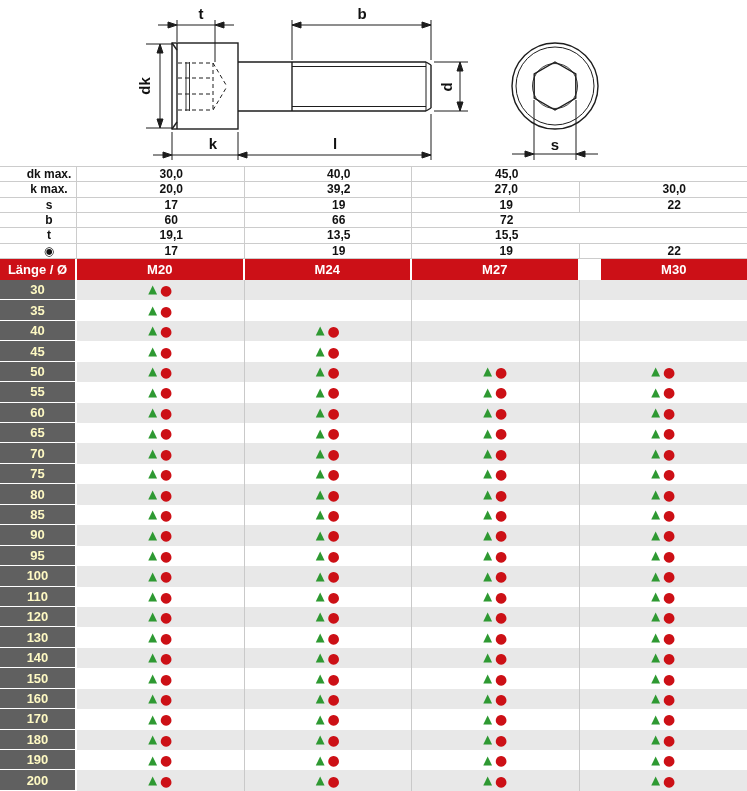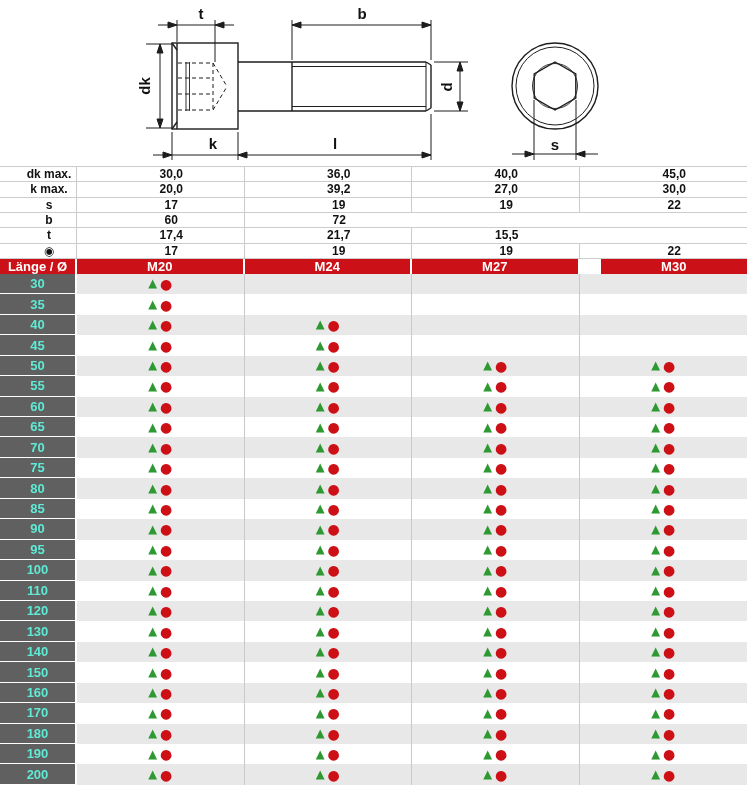--- a/index.html
+++ b/index.html
@@ -7,26 +7,26 @@
   .page{width:747px;height:791px;background:#fff;overflow:hidden;}
   .drawing{width:747px;height:166px;}
   svg text{font-family:"Liberation Sans","DejaVu Sans",sans-serif;font-weight:bold;font-size:15px;fill:#111;}
   
   .spec{border-top:1px solid #ccc;}
   .srow{display:grid;grid-template-columns:77px 1fr 1fr 1fr 1fr;height:15.33px;box-sizing:border-box;border-bottom:1px solid #ccc;background:#fff;}
   .srow .cell{display:flex;align-items:center;justify-content:center;border-right:1px solid #ccc;box-sizing:border-box;font-size:12px;font-weight:700;color:#111;line-height:1;padding-left:22px;}
   .srow .cell:last-child{border-right:none;}
   .keyicon{font-family:"DejaVu Sans",sans-serif;font-size:12px;}
   
-  .hdr{display:grid;grid-template-columns:77px 1fr 1fr 1fr 1fr;height:15px;box-sizing:border-box;text-align:center;}
+  .hdr{display:grid;grid-template-columns:77px 1fr 1fr 1fr 1fr;height:21px;box-sizing:border-box;text-align:center;}
   .hdr .hcell{background:#cc1017;color:#fff;font-size:13px;font-weight:700;display:flex;align-items:center;justify-content:center;border-right:2px solid #fff;box-sizing:border-box;line-height:1;}
   .hdr .hcell:last-child{border-right:none;margin-left:21px;}
   
   .arow{display:grid;grid-template-columns:77px 1fr 1fr 1fr 1fr;height:20.44px;box-sizing:border-box;}
-  .arow .len{background:#606060;color:#5eead4;font-size:13px;font-weight:700;display:flex;align-items:center;justify-content:center;border-right:2px solid #fff;border-bottom:1px solid #fff;box-sizing:border-box;line-height:1;}
+  .arow .len{background:#606060;color:#fef9c3;font-size:13px;font-weight:700;display:flex;align-items:center;justify-content:center;border-right:2px solid #fff;border-bottom:1px solid #fff;box-sizing:border-box;line-height:1;}
   .arow .acell{display:flex;align-items:center;justify-content:center;border-right:1px solid #c9c9c9;box-sizing:border-box;}
   .arow .acell:last-child{border-right:none;}
   .arow.alt .acell{background:#e8e8e8;}
   .tri{color:#2e9932;font-size:11.5px;line-height:1;font-family:"DejaVu Sans",sans-serif;}
   .dot{color:#cc1016;font-size:14px;line-height:1;margin-left:3px;font-family:"DejaVu Sans",sans-serif;}
 </style>
 </head>
 <body>
 
 <div class="page">
@@ -127,47 +127,47 @@
       <text x="335" y="149" text-anchor="middle">l</text>
       <text x="452" y="87" text-anchor="middle" transform="rotate(-90 452 87)">d</text>
       <text x="555" y="150" text-anchor="middle">s</text>
     </svg>
   </div>
 
   <div class="spec" id="spec">
       <div class="srow">
         <div class="cell">dk max.</div>
         <div class="cell val">30,0</div>
-        <div class="cell val">36,0</div>
         <div class="cell val">40,0</div>
         <div class="cell val">45,0</div>
       </div>
       <div class="srow">
         <div class="cell">k max.</div>
         <div class="cell val">20,0</div>
         <div class="cell val">39,2</div>
         <div class="cell val">27,0</div>
         <div class="cell val">30,0</div>
       </div>
       <div class="srow">
         <div class="cell">s</div>
         <div class="cell val">17</div>
         <div class="cell val">19</div>
         <div class="cell val">19</div>
         <div class="cell val">22</div>
       </div>
       <div class="srow">
         <div class="cell">b</div>
         <div class="cell val">60</div>
+        <div class="cell val">66</div>
         <div class="cell val">72</div>
       </div>
       <div class="srow">
         <div class="cell">t</div>
-        <div class="cell val">17,4</div>
-        <div class="cell val">21,7</div>
+        <div class="cell val">19,1</div>
+        <div class="cell val">13,5</div>
         <div class="cell val">15,5</div>
       </div>
       <div class="srow">
         <div class="cell keyicon">◉</div>
         <div class="cell val">17</div>
         <div class="cell val">19</div>
         <div class="cell val">19</div>
         <div class="cell val">22</div>
       </div>
     </div>

